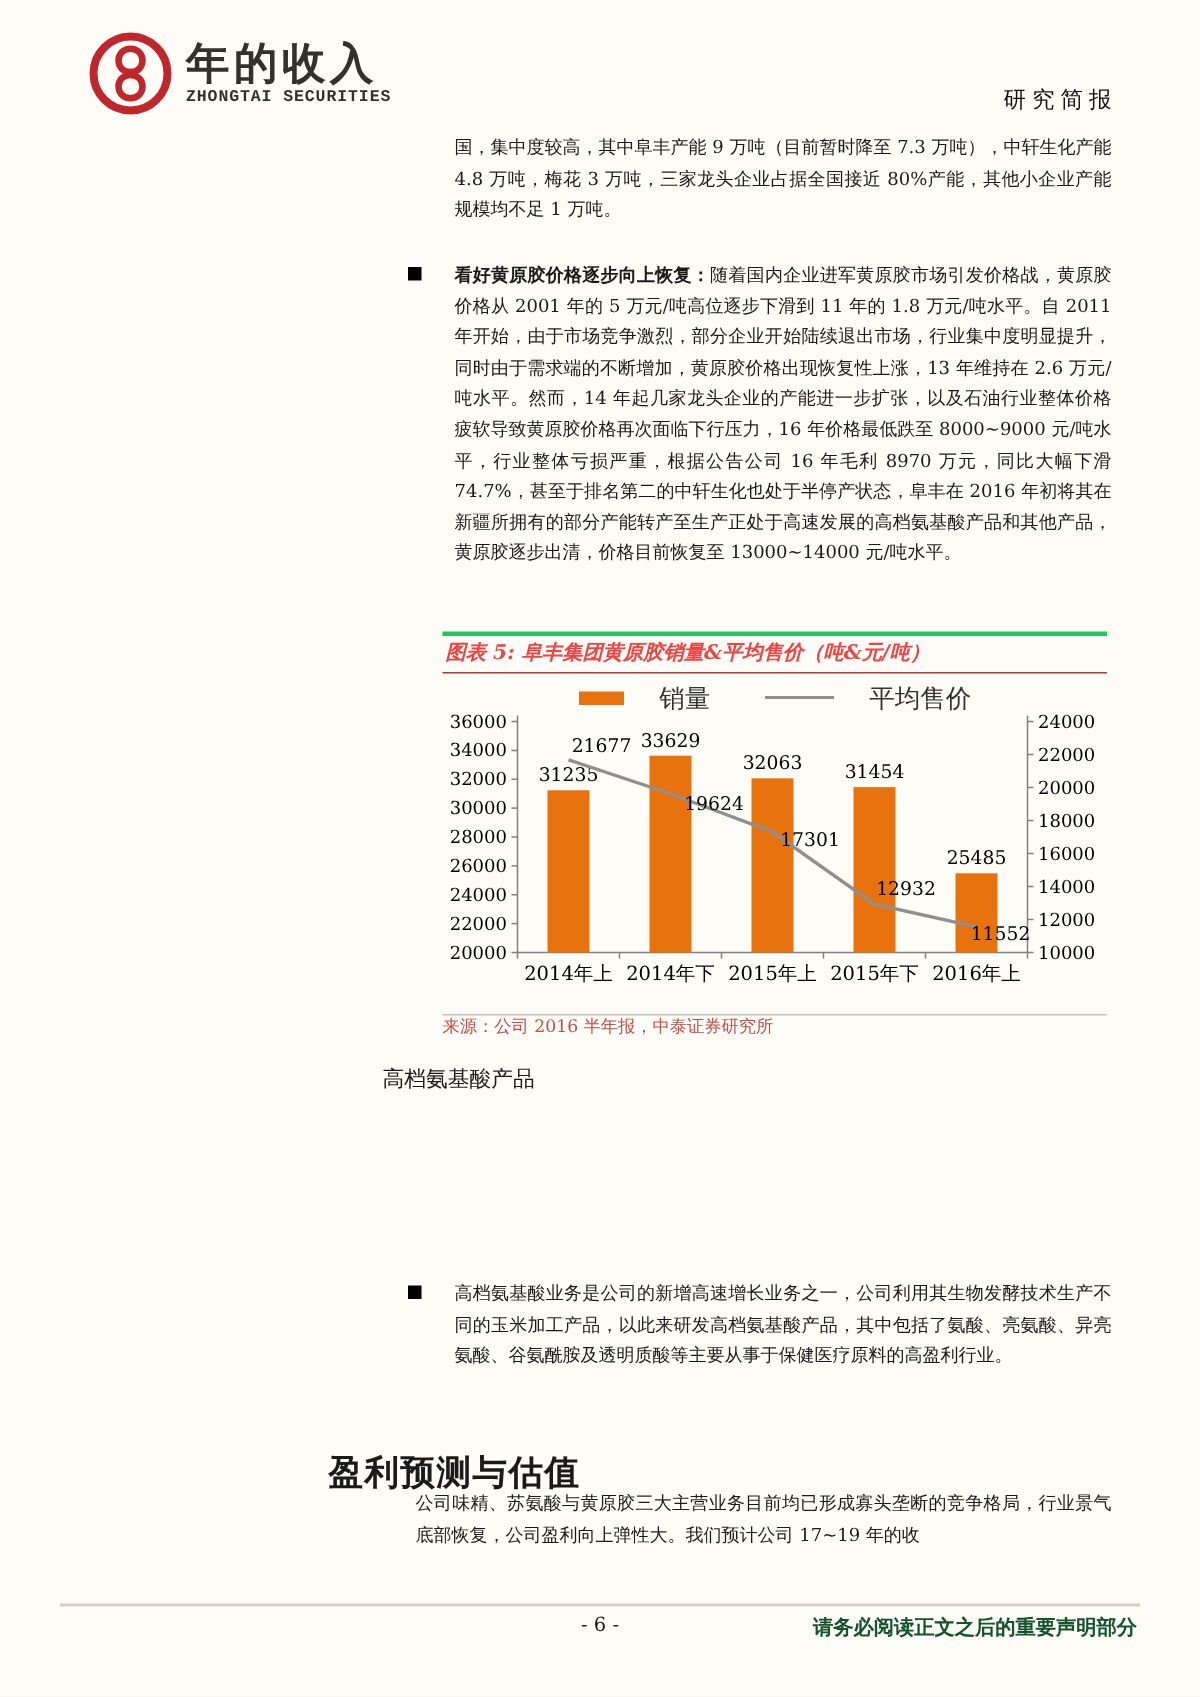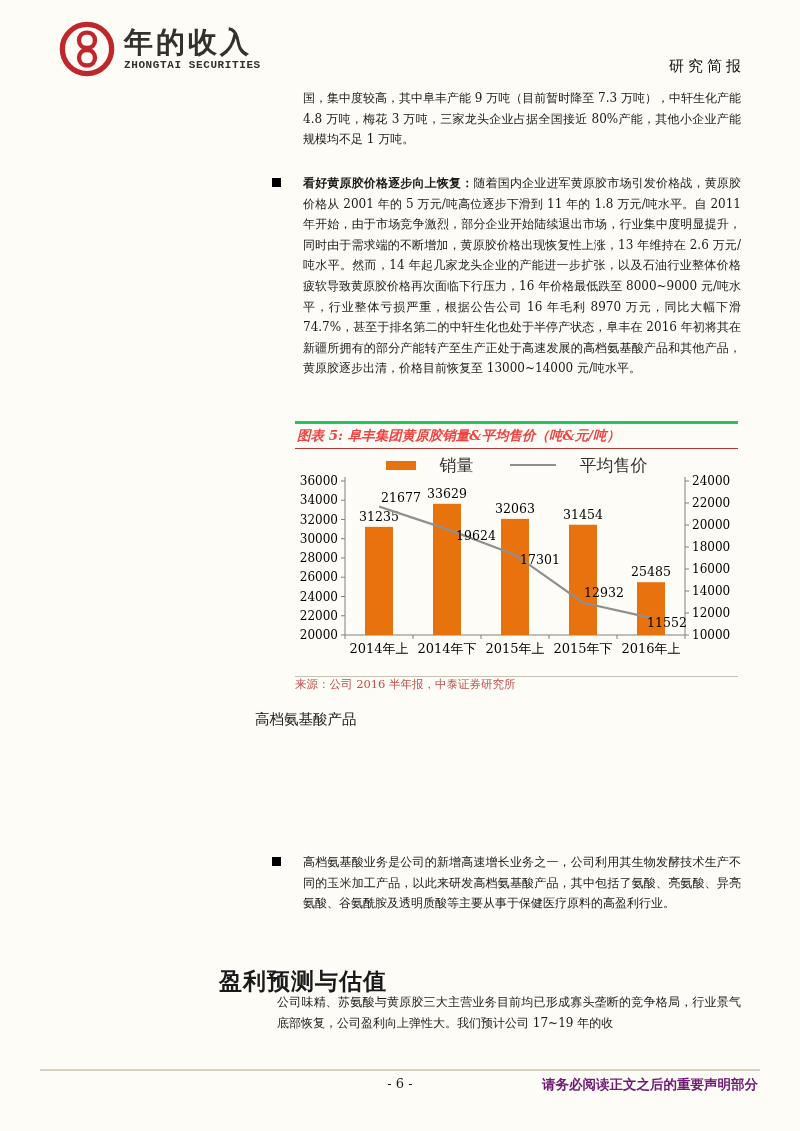--- a/index.html
+++ b/index.html
@@ -46,21 +46,21 @@
   .chart-svg{display:block;margin-top:2px;}
   .chart-svg text{font-family:"DejaVu Serif","Liberation Serif",serif;fill:#000;}
   .fig-source{border-top:1px solid #c7c2b4;margin-top:2px;padding-top:0;color:#c0504d;font-size:11.5px;}
   
   .h-amino{position:absolute;left:255px;top:710px;font-size:14.5px;font-weight:400;margin:0;}
   .h-forecast{position:absolute;left:203px;top:950px;font-size:23px;font-weight:700;margin:16px;letter-spacing:1px;}
   .para-last{position:absolute;left:277px;top:992px;width:464px;}
   
   .footer-rule{position:absolute;left:40px;top:1069px;width:720px;height:2px;background:#d7d0bd;}
   .page-num{position:absolute;left:0;top:1076px;width:100%;text-align:center;font-size:13px;}
-  .footer-note{position:absolute;right:42px;top:1076px;font-size:13.5px;font-weight:700;color:#701a75;}
+  .footer-note{position:absolute;right:42px;top:1076px;font-size:13.5px;font-weight:700;color:#14532d;}
 </style>
 </head>
 <body>
 
 <div class="page">
 
   <div class="logo-wrap">
     <svg class="logo-mark" viewBox="0 0 60 60">
       <circle cx="30" cy="30" r="25.5" fill="none" stroke="#c0272d" stroke-width="5.5"></circle>
       <path d="M30 13 C19 13 19 29 30 29 C41 29 41 13 30 13 Z" fill="none" stroke="#c0272d" stroke-width="4.5"></path>

